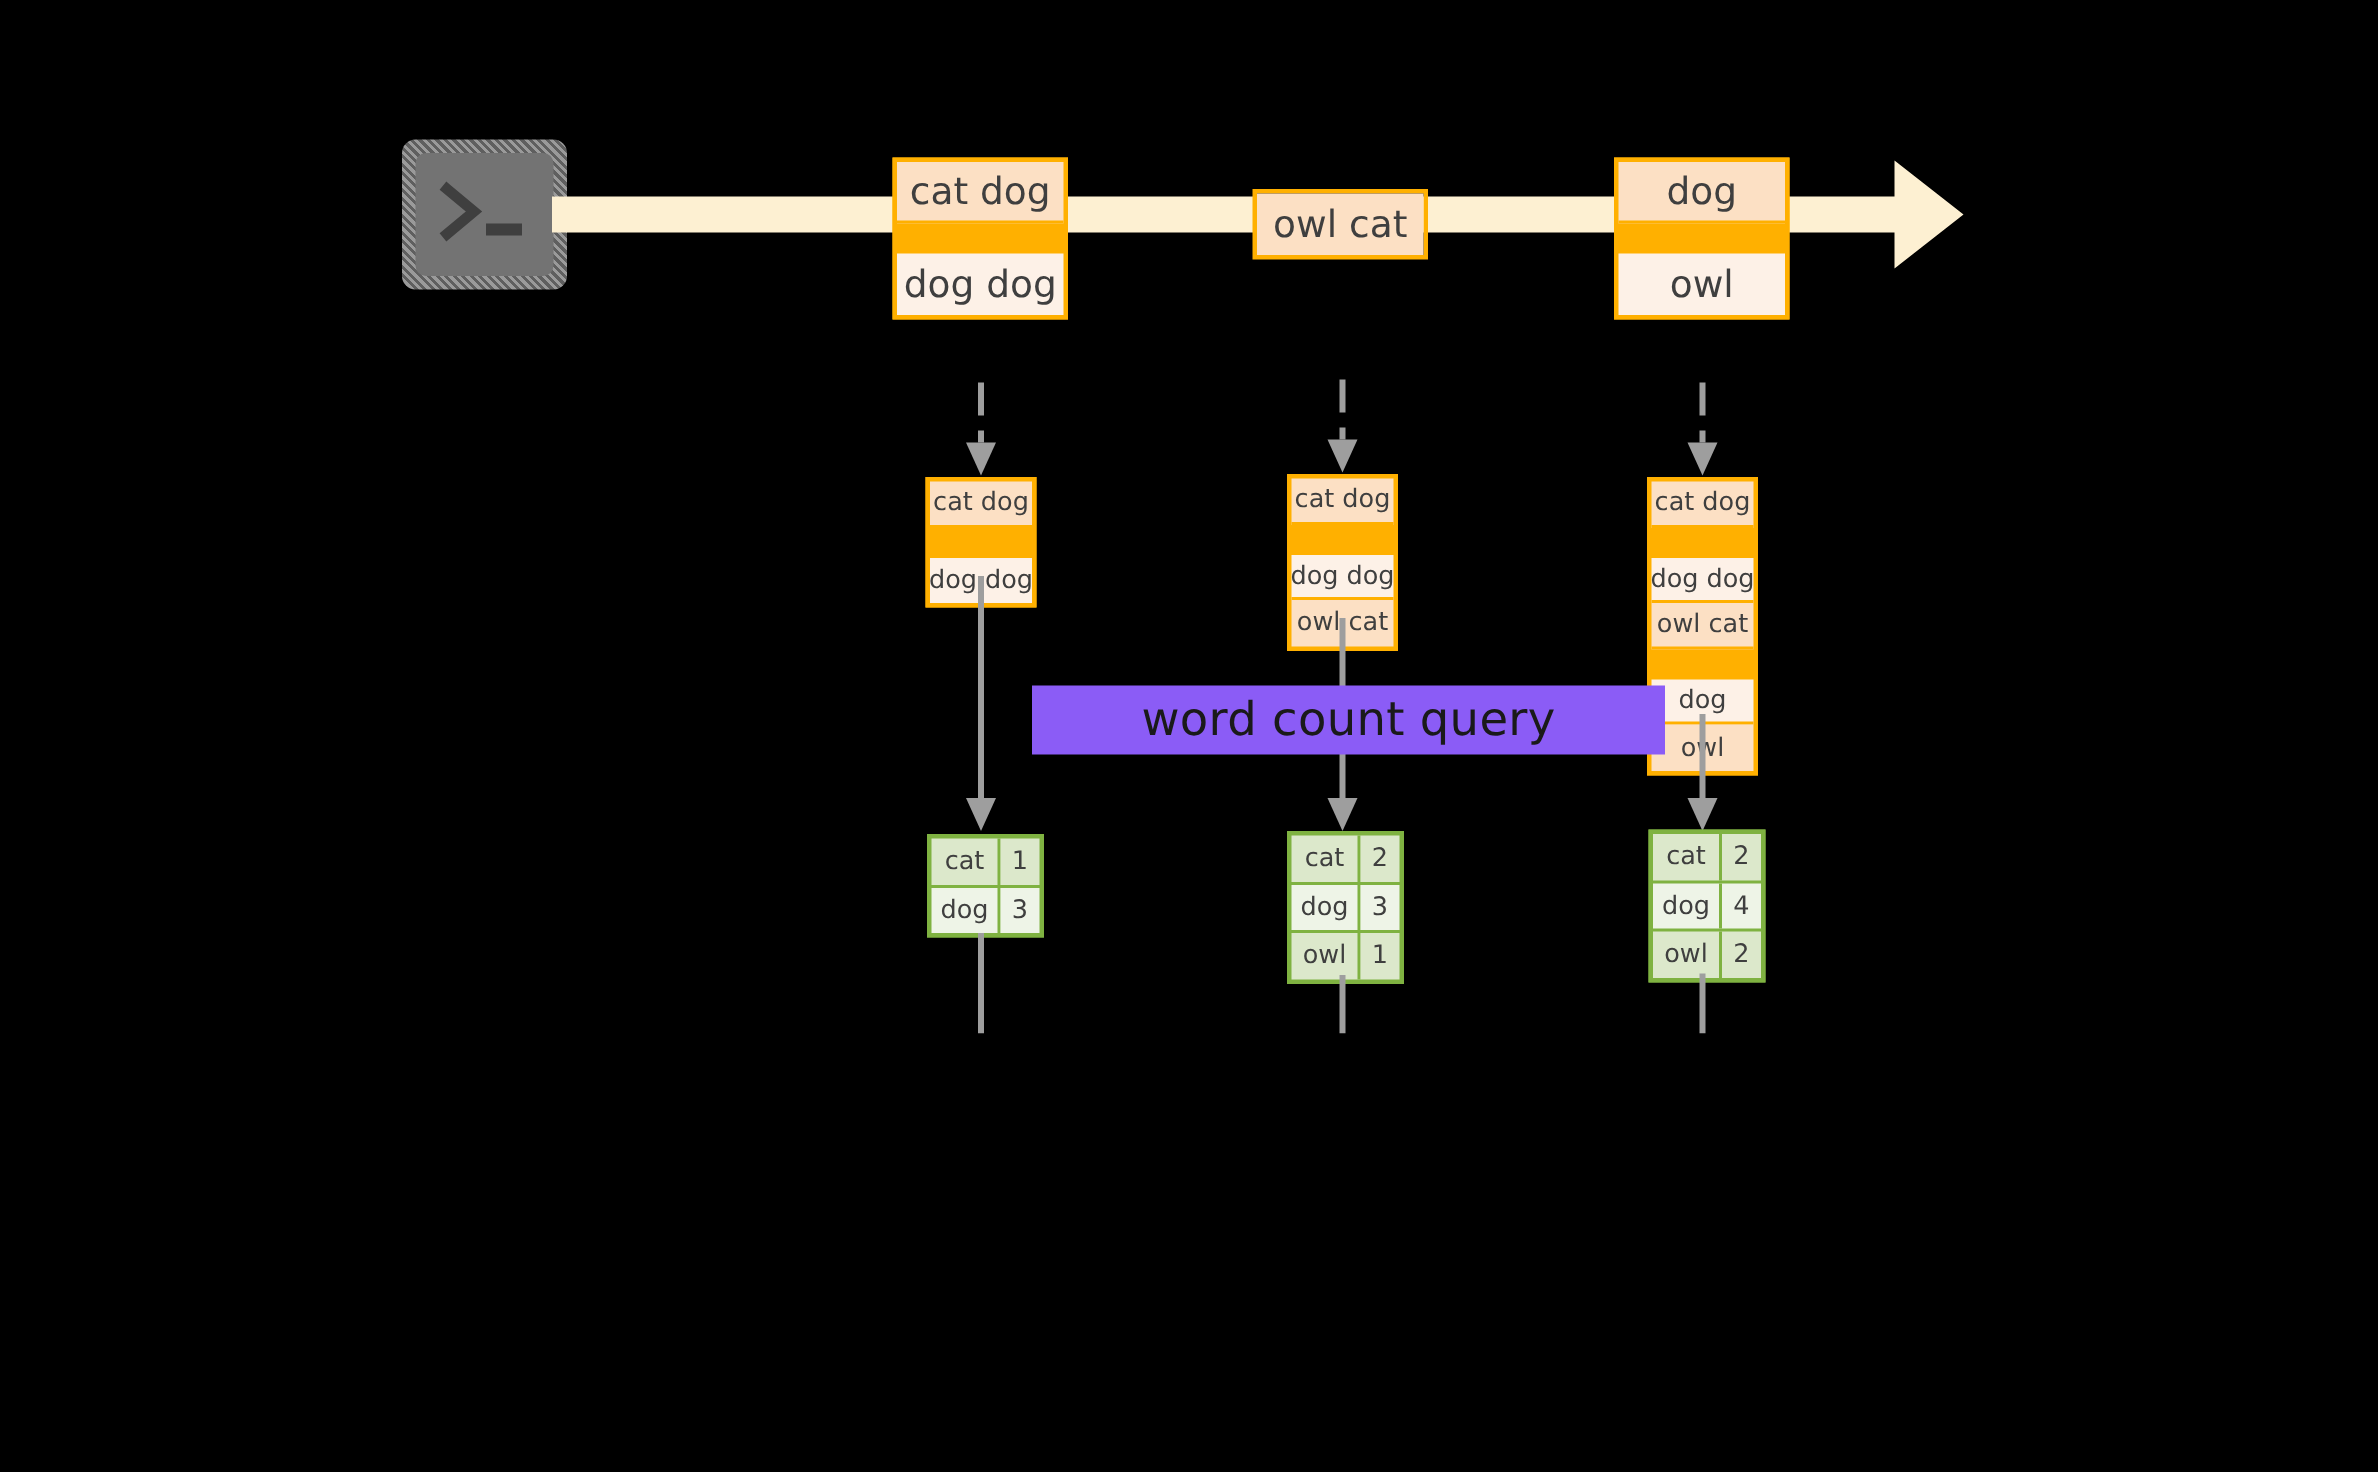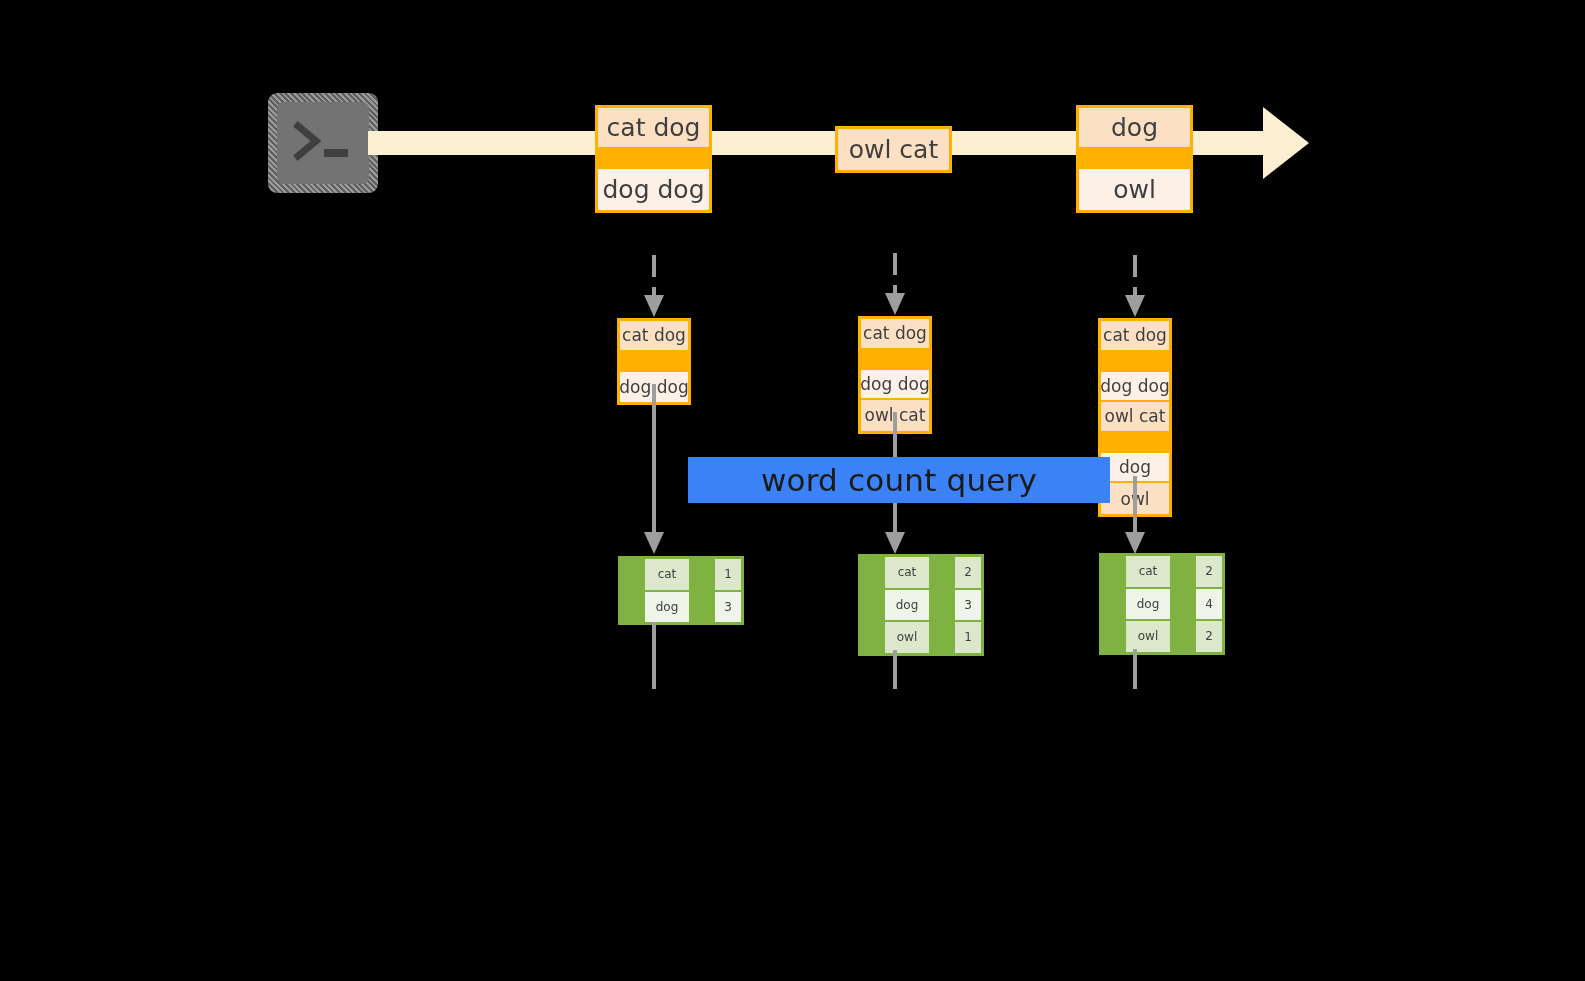--- a/index.html
+++ b/index.html
@@ -85,34 +85,33 @@
     display: flex;
     height: 30.6px;
     border-bottom: 2px solid #7FB241;
   }
   .gbox .grow:last-child { border-bottom: none; }
   .gbox .gk, .gbox .gv {
     box-sizing: border-box;
     display: flex;
     align-items: center;
     justify-content: center;
-    font-size: 12px;
+    font-size: 17px;
     color: #3f3f3f;
     white-space: nowrap;
-    margin-left: 24px;
   }
   .gbox .gk { width: 46px; border-right: 2px solid #7FB241; }
   .gbox .gv { width: 26px; }
   .gbox .grow.dark  .gk, .gbox .grow.dark  .gv { background: #DCE8CB; }
   .gbox .grow.light .gk, .gbox .grow.light .gv { background: #EEF4E7; }
 
   
   .banner {
     position: absolute;
-    background: #3b82f6;
+    background: #8b5cf6;
     color: #1a1a1a;
     display: flex;
     align-items: center;
     justify-content: center;
     font-size: 31px;
     white-space: nowrap;
     letter-spacing: 0.2px;
   }
 
   

